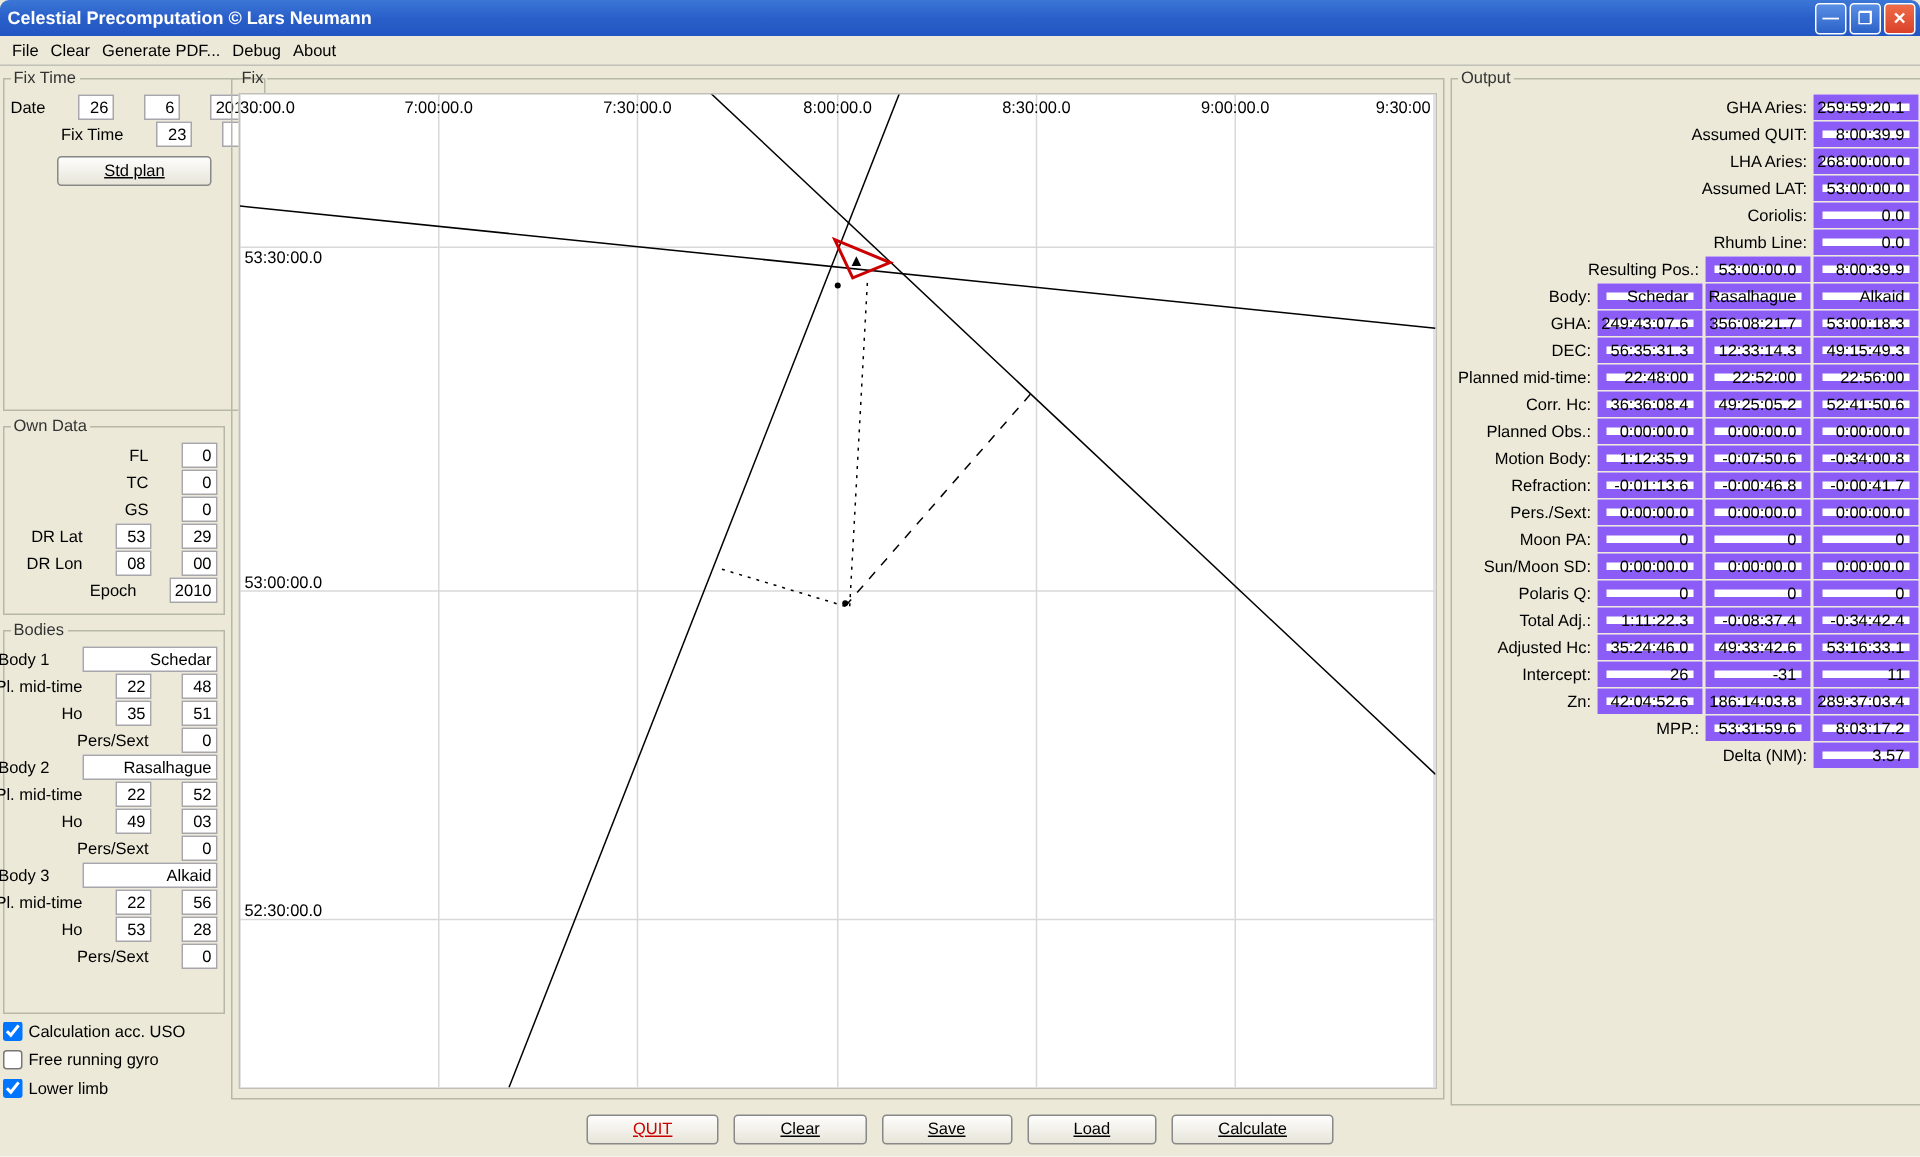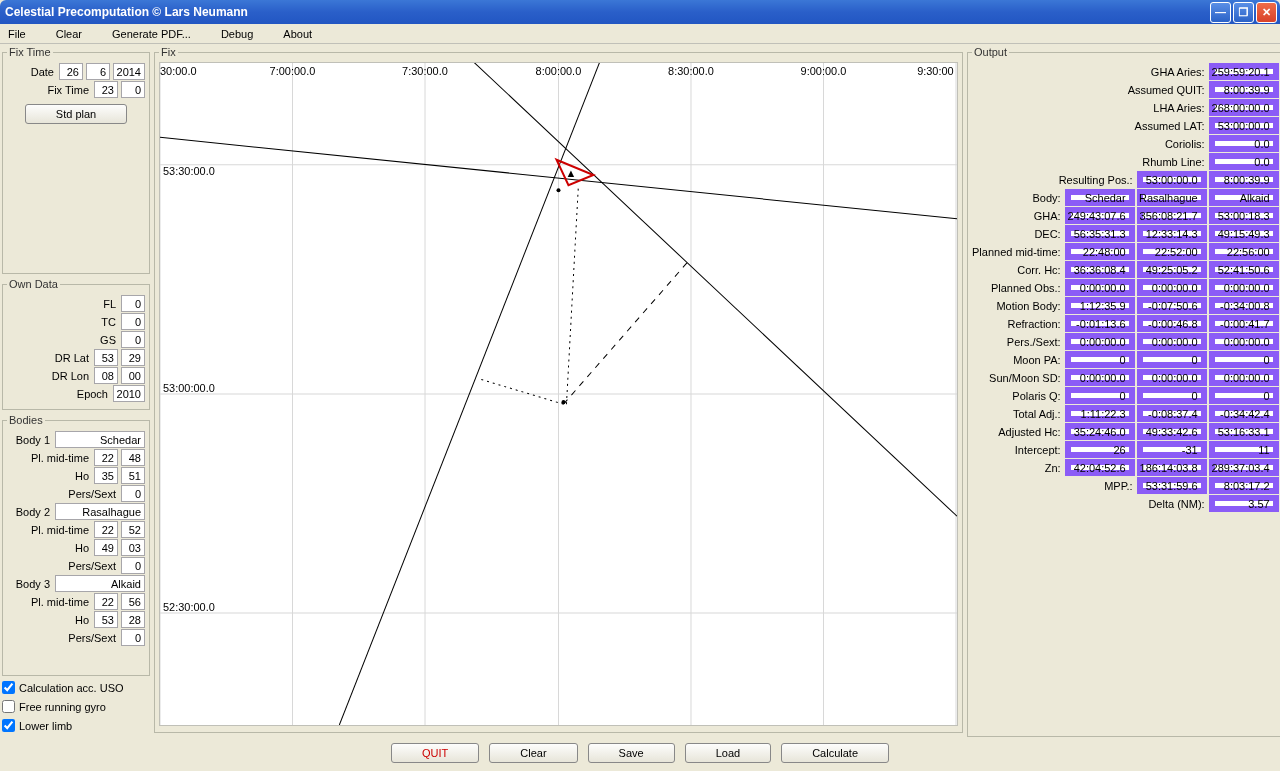--- a/index.html
+++ b/index.html
@@ -36,60 +36,61 @@
     cursor: pointer;
   }
   .winbtn.min, .winbtn.max { background: linear-gradient(#5a8fe6,#2b62c7); }
   .winbtn.close { background: linear-gradient(#ef6c48,#d9422a); }
   .menubar {
     height: 20px;
     display: flex;
     align-items: center;
     padding: 0 4px;
     border-bottom: 1px solid #c0c0b8;
-    gap: 22px;
+    gap: 0;
   }
   .menubar span { cursor: default; padding: 2px 4px; }
   .content {
     display: flex;
     height: 691px;
   }
   fieldset {
     border: 1px solid #b8b8a8;
     margin: 2px;
     padding: 4px 4px 6px 4px;
     position: relative;
   }
   legend {
     font-size: 11px;
     padding: 0 2px;
     color: #333;
   }
   .leftcol { width: 152px; flex-shrink: 0; display:flex; flex-direction:column; }
   .midcol { flex:1; display:flex; flex-direction:column;justify-content:flex-end; }
   .rightcol { width: 315px; flex-shrink:0; }
-  .row { display:flex; align-items:center; justify-content:flex-end; margin: 1px 0; gap:3px; }
+  .row { display:flex; align-items:center; justify-content:flex-end; margin: 1px 0; gap:20px; }
   .row label { flex:0 0 auto; text-align:right; margin-right:2px; }
   .txt {
     border:1px solid #a7a6aa;
     background:#fff;
     font-family:inherit;
     font-size:11px;
     height:17px;
     padding:0 3px 0 0;
     text-align:right;
   }
   .btn {
     border:1px solid #888;
     background: linear-gradient(#fdfdfc,#e7e5d9);
     border-radius:3px;
     font-family:inherit;
     font-size:11px;
     padding:3px 30px;
     cursor:pointer;
+    text-decoration:underline;
   }
   .chkrow { display:flex; align-items:center; gap:4px; margin:3px 2px; }
   .chkrow input { width:13px;height:13px; }
   
   .orow { display:flex; align-items:center; justify-content:flex-end; margin:1px 0; gap:2px; }
   .olabel { text-align:right; padding-right:2px; white-space:nowrap; }
   .oval {
     border:6px solid #8b5cf6;
     background:#fff;
     height:17px;

